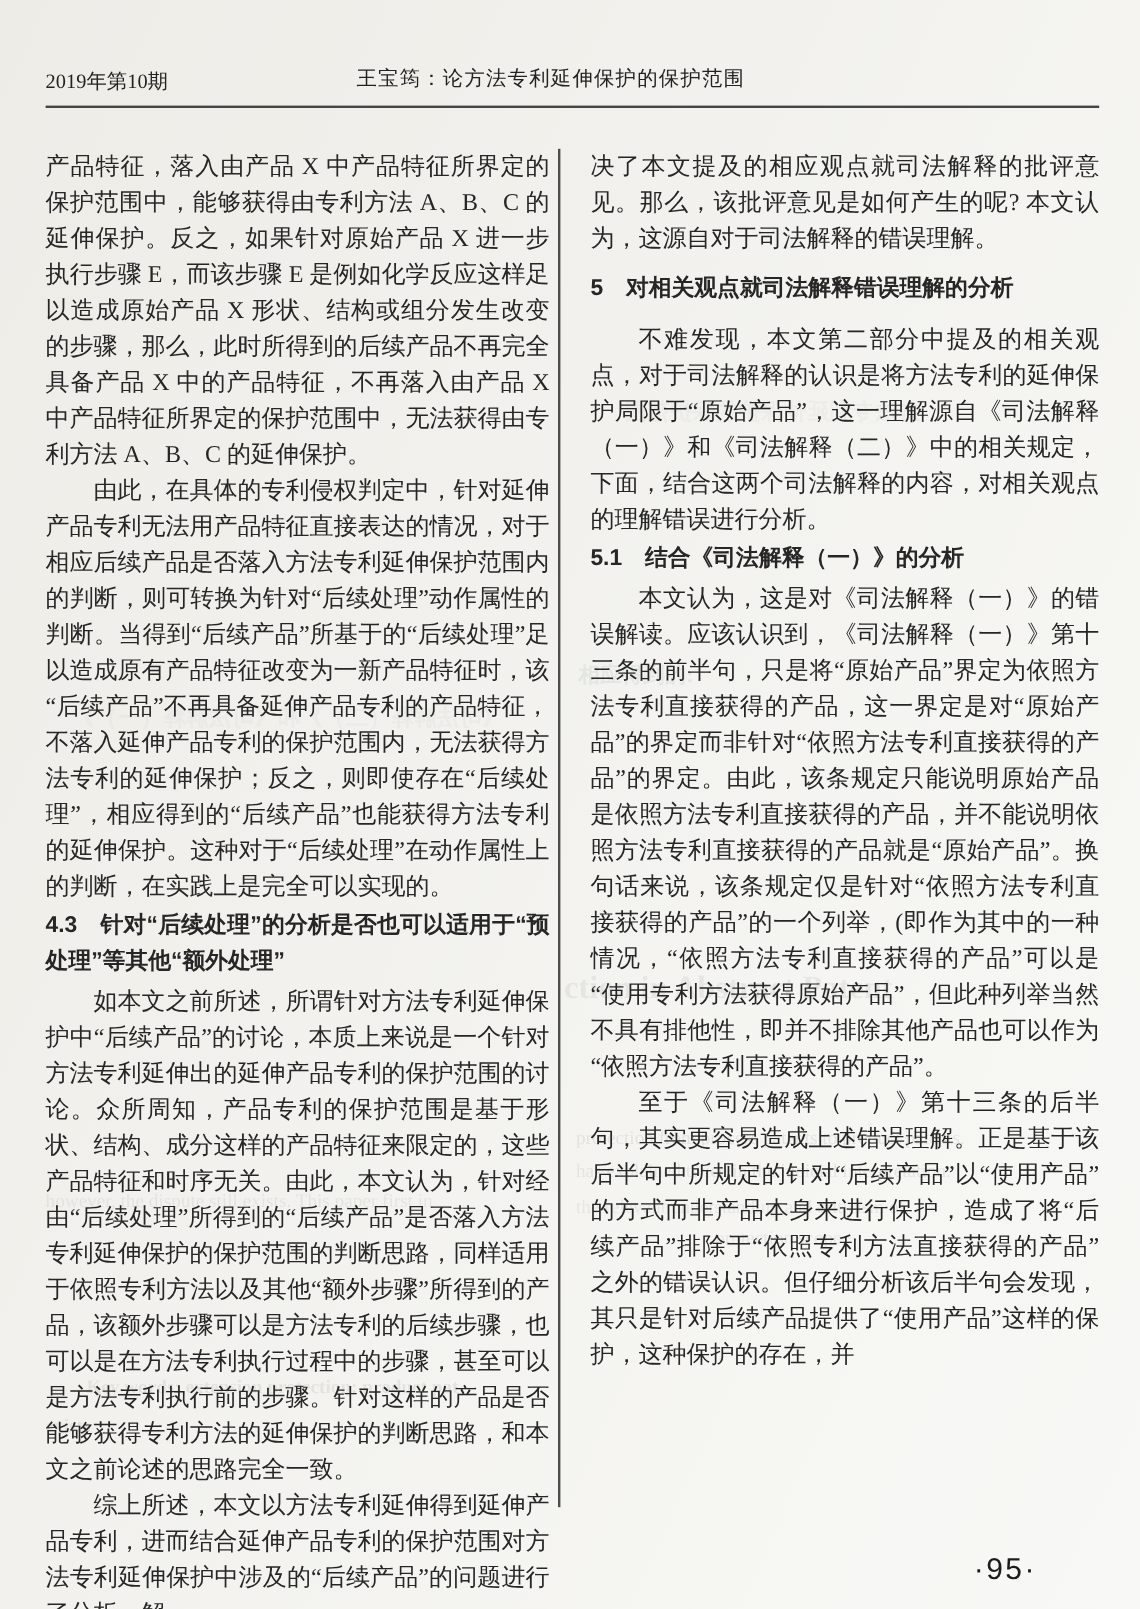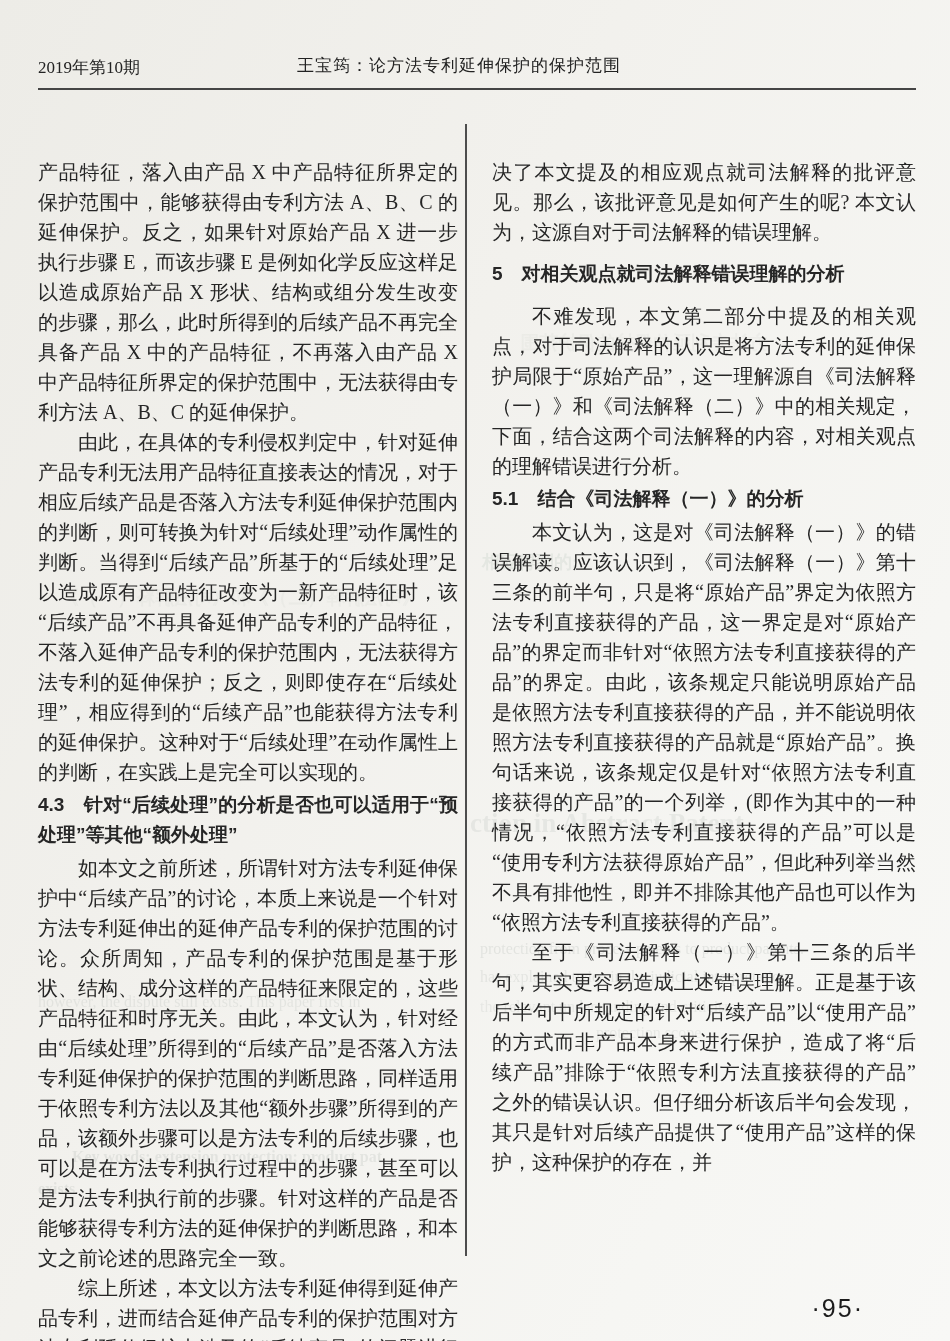--- a/index.html
+++ b/index.html
@@ -19,21 +19,21 @@
   .running-title{position:absolute;left:0;right:0;top:0;text-align:center;transform:translateX(-18px);white-space:nowrap;letter-spacing:1px;}
   .rule{position:absolute;top:88px;left:38px;width:878px;height:2px;background:#454545;}
   
   .col-divider{position:absolute;left:465px;top:124px;width:2px;height:1132px;background:#4d4d4d;}
   
   .col{position:absolute;top:124px;}
   #col-left{left:38px;width:420px;}
   #col-right{left:492px;width:424px;}
   .col p{margin:0;font-size:20px;line-height:30px;text-align:justify;color:#262626;}
   .col p.ind{text-indent:2em;}
-  .col p.cont{text-indent:0;margin-top:33px;}
+  .col p.cont{text-indent:0;}
   .head-l1,.head-l2{
     font-family:"Liberation Sans","DejaVu Sans",sans-serif;
     font-weight:700;color:#141414;font-size:19px !important;
   }
   .head-l1{margin:12px 0 12px !important;}
   .head-l2{margin:3px 0 3px !important;}
   
   .pageno{position:absolute;right:86px;bottom:18px;font-size:25px;letter-spacing:2px;color:#1c1c1c;font-family:"Liberation Sans","DejaVu Sans",sans-serif;}
   
   .ghost-layer{position:absolute;inset:0;pointer-events:none;}

